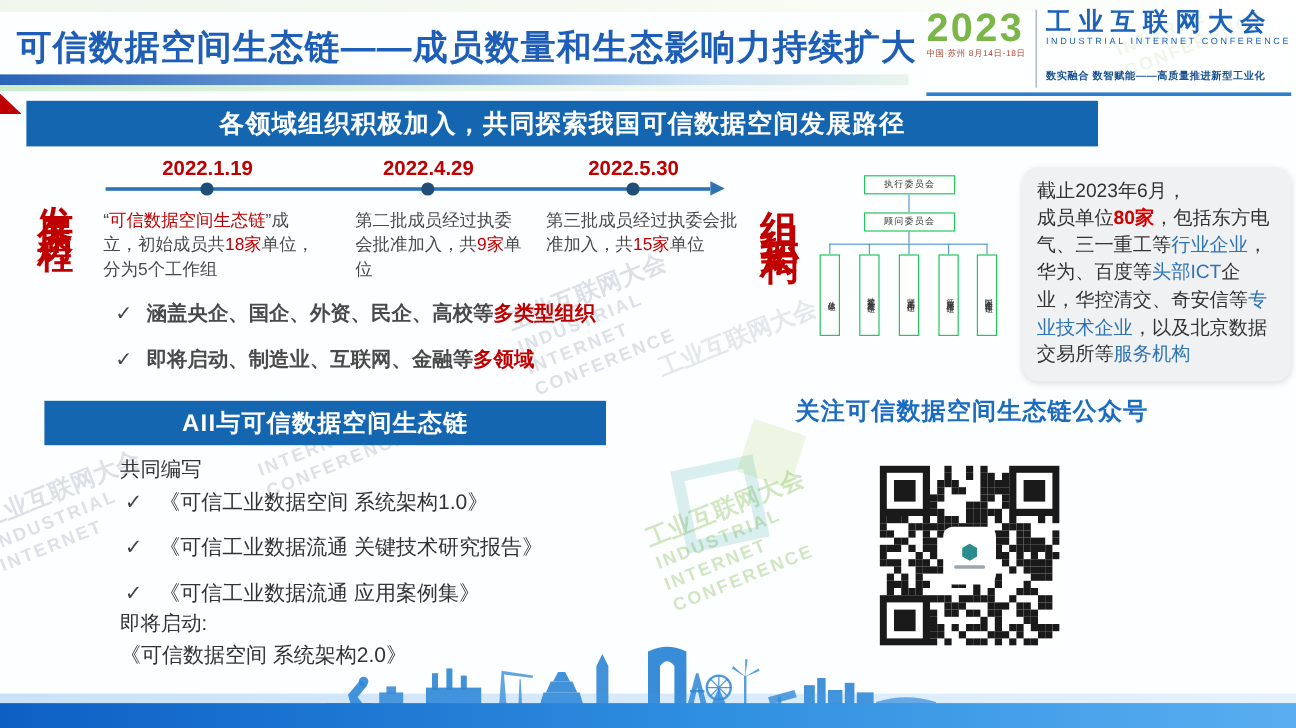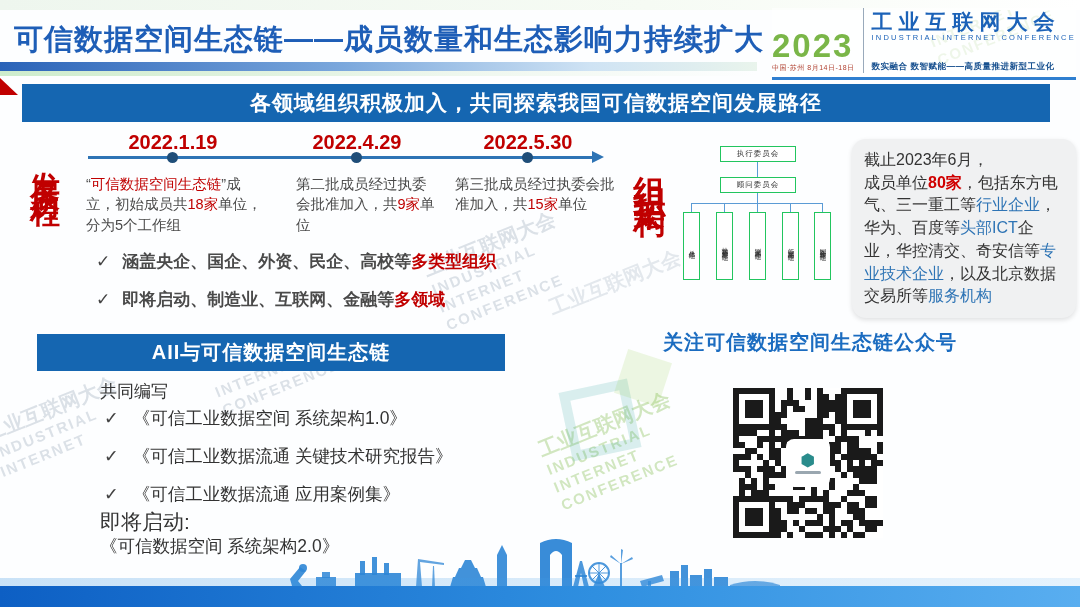--- a/index.html
+++ b/index.html
@@ -13,45 +13,45 @@
     color:#1e5eb7;letter-spacing:1px;white-space:nowrap;}
   .divider-blue{position:absolute;left:0;top:62px;width:757px;height:9px;
     background:linear-gradient(90deg,#2a63b8 0%,#7aa7dc 45%,#cfe3f4 78%,#e9f4ec 100%);}
   .divider-green{position:absolute;left:0;top:71px;width:757px;height:5px;
     background:linear-gradient(90deg,#cdeccc,#eef7ee 60%,rgba(255,255,255,0));}
   .red-wedge{position:absolute;left:0;top:78px;width:18px;height:17px;background:#c00000;
     clip-path:polygon(0 0,100% 100%,0 100%);}
 
   
   .logo{position:absolute;left:772px;top:8px;width:304px;height:72px;display:flex;
-    align-items:flex-end;gap:8px;border-bottom:3px solid #2f7fd0;padding-bottom:4px;background:rgba(255,255,255,.55);}
+    align-items:flex-start;gap:8px;border-bottom:3px solid #2f7fd0;padding-bottom:4px;background:rgba(255,255,255,.55);}
   .logo-year{font-size:33px;font-weight:700;color:#7ab648;letter-spacing:2px;line-height:.9;}
   .logo-venue{font-size:7px;color:#b04030;letter-spacing:.5px;margin-top:2px;white-space:nowrap;}
   .logo-sep{width:1px;align-self:stretch;background:#9ab;}
   .logo-name{font-size:21px;font-weight:700;color:#1b62b8;letter-spacing:6px;white-space:nowrap;line-height:1.05;}
   .logo-en{font-size:7.5px;color:#1b62b8;letter-spacing:2.2px;white-space:nowrap;}
   .logo-slogan{font-size:8.5px;font-weight:700;color:#17508f;letter-spacing:.5px;white-space:nowrap;margin-top:19px;}
 
   
   .banner{position:absolute;background:#1566b1;color:#ffffff;font-weight:700;
     display:flex;align-items:center;justify-content:center;letter-spacing:1px;}
-  .banner-top{left:22px;top:84px;width:1028px;height:38px;font-size:21px;}
+  .banner-top{left:22px;top:84px;width:893px;height:38px;font-size:21px;}
   .banner-aii{left:22px;top:334px;width:468px;height:37px;font-size:20px;margin-left:15px;}
 
   
   .vlabel{position:absolute;writing-mode:vertical-rl;text-orientation:upright;
     color:#c00000;font-weight:700;font-size:30px;letter-spacing:10px;}
 
   
   .tl-line{position:absolute;left:88px;top:156px;width:504px;height:3px;background:#2e74b5;}
   .tl-arrow{position:absolute;left:592px;top:151px;width:0;height:0;
     border-left:12px solid #2e74b5;border-top:6px solid transparent;border-bottom:6px solid transparent;}
   .tl-dot{position:absolute;top:152px;width:11px;height:11px;border-radius:50%;background:#1f4e79;}
   .tl-date{position:absolute;top:131px;width:120px;text-align:center;
-    font-size:20px;font-weight:700;color:#c00000;}
+    font-size:17px;font-weight:700;color:#c00000;}
   .ms{position:absolute;top:174px;font-size:14.5px;line-height:1.4;color:#4a4a4a;}
   .rd{color:#c00000;}
   .dk{color:#4a4a4a;}
   .bullet{position:absolute;left:96px;font-size:17px;font-weight:600;color:#3d3d3d;}
   .bullet .chk{margin-right:12px;color:#444;}
   .bullet .rd{font-weight:700;}
 
   
   .org-box{position:absolute;border:1px solid #22c55e;background:#ffffff;color:#333;
     display:flex;align-items:center;justify-content:center;font-size:7.5px;letter-spacing:1px;}
@@ -63,21 +63,21 @@
   .stats-card{position:absolute;left:852px;top:139px;width:224px;border-radius:14px;
     background:#f0f1f2;box-shadow:0 2px 5px rgba(0,0,0,.12);padding:10px 12px;
     font-size:16px;line-height:1.42;color:#333;}
   .stats-card .red{color:#d00000;font-weight:700;}
   .stats-card .blue{color:#2e74b5;}
 
   
   .aii-intro{position:absolute;left:100px;top:380px;font-size:17px;color:#333;}
   .aii-item{position:absolute;left:104px;font-size:17.5px;color:#333;}
   .aii-item .chk{margin-right:14px;color:#444;font-weight:600;}
-  .aii-upcoming-label{position:absolute;left:100px;top:508px;font-size:21px;color:#333;text-align:center;}
+  .aii-upcoming-label{position:absolute;left:100px;top:508px;font-size:17px;color:#333;text-align:center;}
   .aii-upcoming{position:absolute;left:100px;top:534px;font-size:17.5px;color:#333;}
 
   
   .qr-heading{position:absolute;left:580px;top:329px;width:460px;text-align:center;
     font-size:20px;font-weight:700;color:#1b6cc0;letter-spacing:1px;}
   .qr-wrap{position:absolute;left:733px;top:388px;width:150px;height:150px;background:#ffffff;}
   .qr-center{position:absolute;left:788px;top:441px;width:40px;height:44px;background:#ffffff;
     border-radius:6px;box-shadow:0 0 0 2px #fff;display:flex;flex-direction:column;
     align-items:center;justify-content:center;gap:2px;}
   .qr-glyph{color:#2a8c8c;font-size:17px;line-height:1;}

